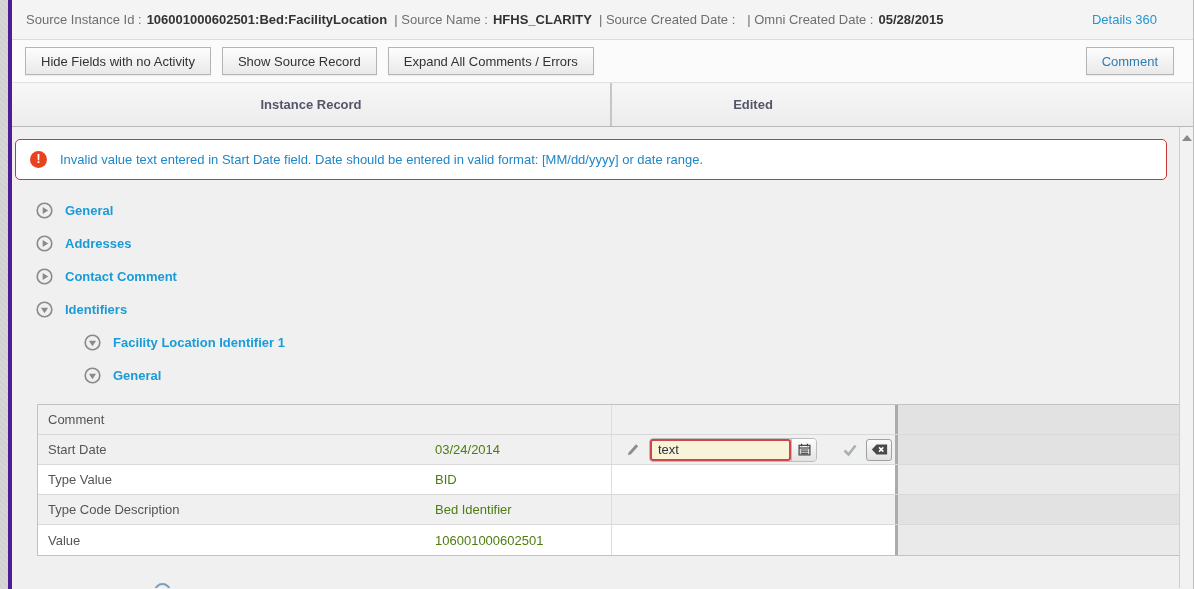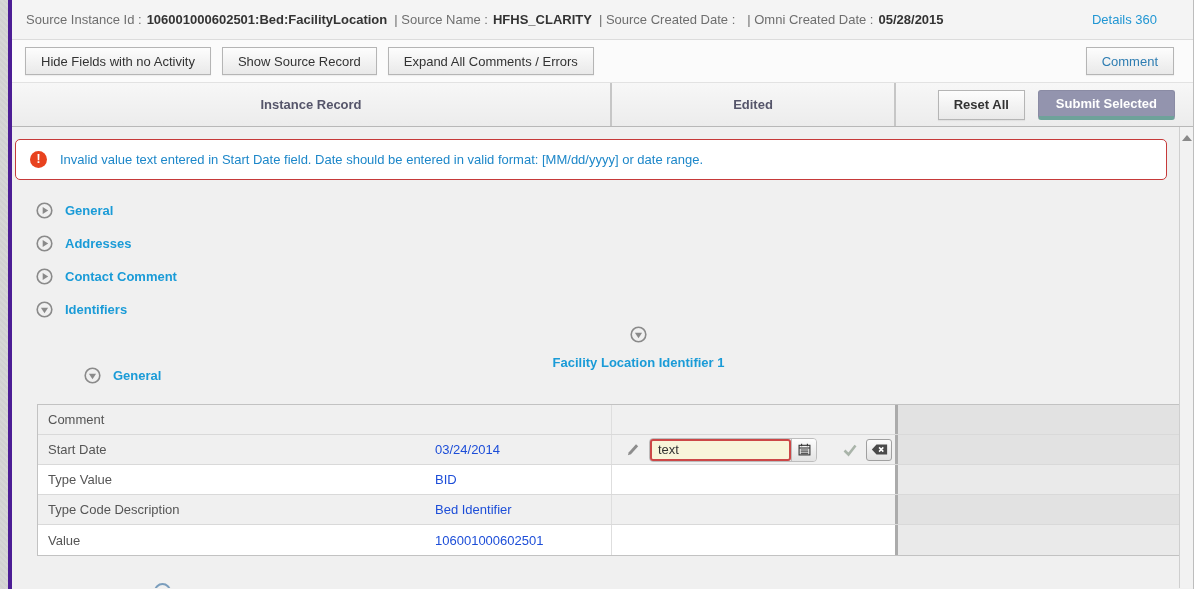--- a/index.html
+++ b/index.html
@@ -75,32 +75,32 @@
   .err-icon {
     width:17px; height:17px; border-radius:50%; background:#e8421e; flex:0 0 auto;
     color:#fff; font-weight:bold; font-size:12px; line-height:17px; text-align:center;
   }
   .error-box .msg { color:#1d87c9; }
 
   
   .tree { margin-top:14px; }
   .tree-item { height:33px; display:flex; align-items:center; gap:12px; cursor:pointer; }
   .tree-item.lv1 { padding-left:24px; }
-  .tree-item.lv2 { padding-left:72px;flex-direction:column; }
+  .tree-item.lv2 { padding-left:72px; }
   .tree-item.lv3 { padding-left:72px; }
   .tree-item .tlabel { color:#1a9bd7; font-weight:bold; }
   .twisty { width:17px; height:17px; flex:0 0 auto; }
 
   
   .dtable { margin:12px 0 0 25px; width:1145px; border:1px solid #c2c2c2; background:#fff; }
   .t-row { height:30px; display:flex; align-items:stretch; border-bottom:1px solid #d9d9d9; }
   .t-row:last-child { border-bottom:none; }
   .c1 { width:573px; display:flex; align-items:center; }
   .c1 .fname { color:#555; padding-left:10px; width:397px; }
-  .c1 .fval  { color:#1d4ed8; }
+  .c1 .fval  { color:#4d7c0f; }
   .c2 { width:284px; border-left:1px solid #dedede; display:flex; align-items:center; }
   .c3 { flex:1; border-left:3px solid #ababab; }
   .t-row.odd  .c1, .t-row.odd  .c2 { background:#f0f0f0; }
   .t-row.even .c1, .t-row.even .c2 { background:#ffffff; }
   .t-row.odd  .c3 { background:#e2e2e2; }
   .t-row.even .c3 { background:#eaeaea; }
 
   
   .editor { display:flex; align-items:center; padding-left:13px; width:100%; }
   .pencil { margin-right:9px; flex:0 0 auto; }
@@ -156,24 +156,20 @@
     <span class="spacer" style="flex:1"></span>
     <button class="btn btn-comment">Comment</button>
   </div>
 
   <div class="colhdr">
     <div class="sec1">
       <span class="coltitle">Instance Record</span>
     </div>
     <div class="sec2">
       <span class="coltitle">Edited</span>
-    </div>
-    <div class="sec3">
-      <button class="btn btn-reset">Reset All</button>
-      <button class="btn-submit">Submit Selected</button>
     </div>
   </div>
 
   <div class="content">
 
     <div class="error-box">
       <span class="err-icon">!</span>
       <span class="msg">Invalid value text entered in Start Date field. Date should be entered in valid format: [MM/dd/yyyy] or date range.</span>
     </div>
 

